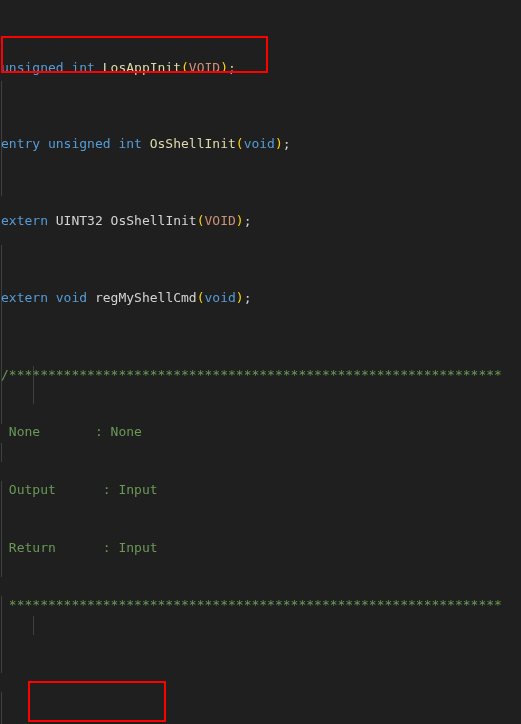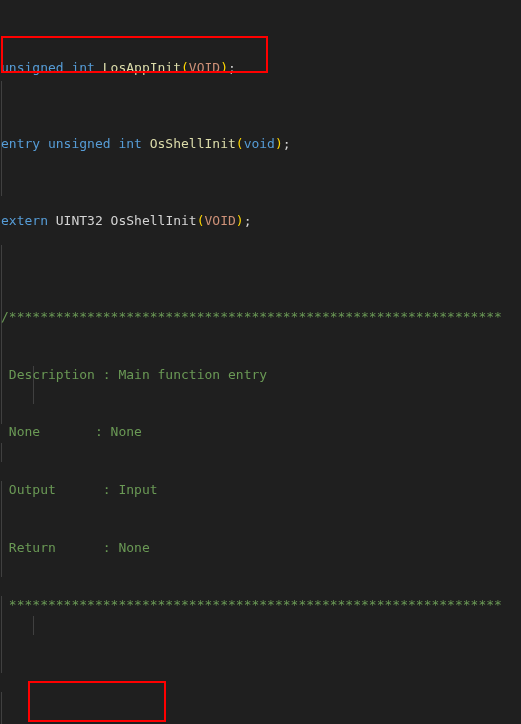--- a/index.html
+++ b/index.html
@@ -77,26 +77,26 @@
   <div class="guide" style="left:33px; top:616px; height:19px;"></div>
 
   <div class="code-lines">
 
     <div class="line"><span class="kw">unsigned int</span><span> </span><span class="fn">LosAppInit</span><span class="py">(</span><span class="str">VOID</span><span class="py">)</span><span class="id">;</span></div>
 
     <div class="line"><span class="kw">entry unsigned int</span><span> </span><span class="fn">OsShellInit</span><span class="py">(</span><span class="kw">void</span><span class="py">)</span><span class="id">;</span></div>
 
     <div class="line"><span class="kw">extern</span><span> </span><span class="id">UINT32</span><span> </span><span class="id">OsShellInit</span><span class="py">(</span><span class="str">VOID</span><span class="py">)</span><span class="id">;</span></div>
 
+    <div class="line"><span class="kw">extern</span><span> </span><span class="kw">void</span><span> </span><span class="id">regMyShellCmd</span><span class="py">(</span><span class="kw">void</span><span class="py">)</span><span class="id">;</span></div>
 
     <div class="line"><span class="cm">/***************************************************************</span></div>
-    <div class="line"><span class="cm"> Description : Main function entry</span></div>
     <div class="line"><span class="cm"> None       : None</span></div>
     <div class="line"><span class="cm"> Output      : Input</span></div>
-    <div class="line"><span class="cm"> Return      : None</span></div>
+    <div class="line"><span class="cm"> Return      : Input</span></div>
     <div class="line"><span class="cm"> ***************************************************************</span></div>
 
     
 
     
 
     
 
     
 

